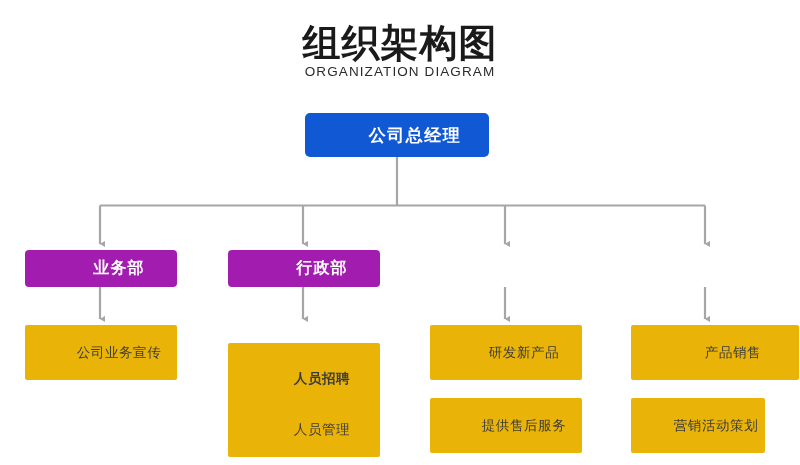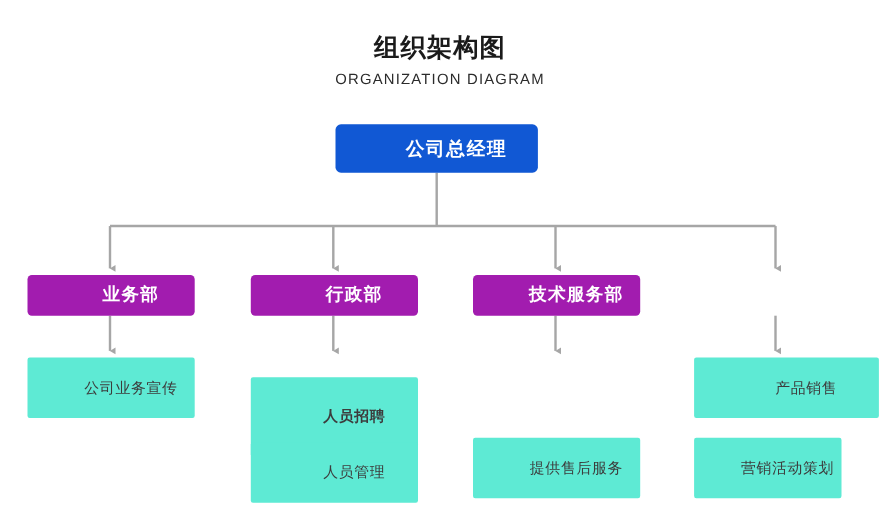--- a/index.html
+++ b/index.html
@@ -23,21 +23,21 @@
 
   
   .title-block {
     position: absolute;
     left: 0;
     top: 26px;
     width: 800px;
     text-align: center;
   }
   .chart-title {
-    font-size: 23px;
+    font-size: 38px;
     font-weight: bold;
     color: #1a1a1a;
     letter-spacing: 1px;
     line-height: 34px;
     margin: 0;
   }
   .chart-subtitle {
     font-size: 13.5px;
     font-weight: normal;
     color: #2b2b2b;
@@ -79,21 +79,21 @@
   .node-dept {
     background: #a21caf;
     color: #ffffff;
     border-radius: 4px;
     font-size: 16px;
     font-weight: bold;
     letter-spacing: 1.2px;
   }
 
   .node-task {
-    background: #5eead4;
+    background: #eab308;
     color: #3c3c3c;
     border-radius: 2px;
     font-size: 13.5px;
     font-weight: normal;
     letter-spacing: 0.6px;
   }
 </style>
 </head>
 <body>
 
@@ -123,23 +123,23 @@
     <path d="M100,287 L100,319" stroke="#a6a6a6" stroke-width="2.2" fill="none" marker-end="url(#arrowhead)"></path>
     <path d="M303,287 L303,319" stroke="#a6a6a6" stroke-width="2.2" fill="none" marker-end="url(#arrowhead)"></path>
     <path d="M505,287 L505,319" stroke="#a6a6a6" stroke-width="2.2" fill="none" marker-end="url(#arrowhead)"></path>
     <path d="M705,287 L705,319" stroke="#a6a6a6" stroke-width="2.2" fill="none" marker-end="url(#arrowhead)"></path>
   </svg>
 
   <div class="node node-root" style="left:305px; top:113px; width:184px; height:44px;">公司总经理</div>
 
   <div class="node node-dept" style="left:25px; top:250px; width:152px; height:37px;">业务部</div>
   <div class="node node-dept" style="left:228px; top:250px; width:152px; height:37px;">行政部</div>
-  <div class="node node-dept" style="left:430px; top:250px; width:152px; height:37px;">技术服务部</div>
 
   <div class="node node-task" style="left:25px; top:325px; width:152px; height:55px;">公司业务宣传</div>
   <div class="node node-task" style="left:228px; top:343px; width:152px; height:72px;font-weight:bold;">人员招聘</div>
+  <div class="node node-task" style="left:430px; top:325px; width:152px; height:55px;">研发新产品</div>
   <div class="node node-task" style="left:631px; top:325px; width:168px; height:55px;">产品销售</div>
 
   <div class="node node-task" style="left:228px; top:402px; width:152px; height:55px;">人员管理</div>
   <div class="node node-task" style="left:430px; top:398px; width:152px; height:55px;">提供售后服务</div>
   <div class="node node-task" style="left:631px; top:398px; width:134px; height:55px;">营销活动策划</div>
 
 </div>
 
 </body></html>

